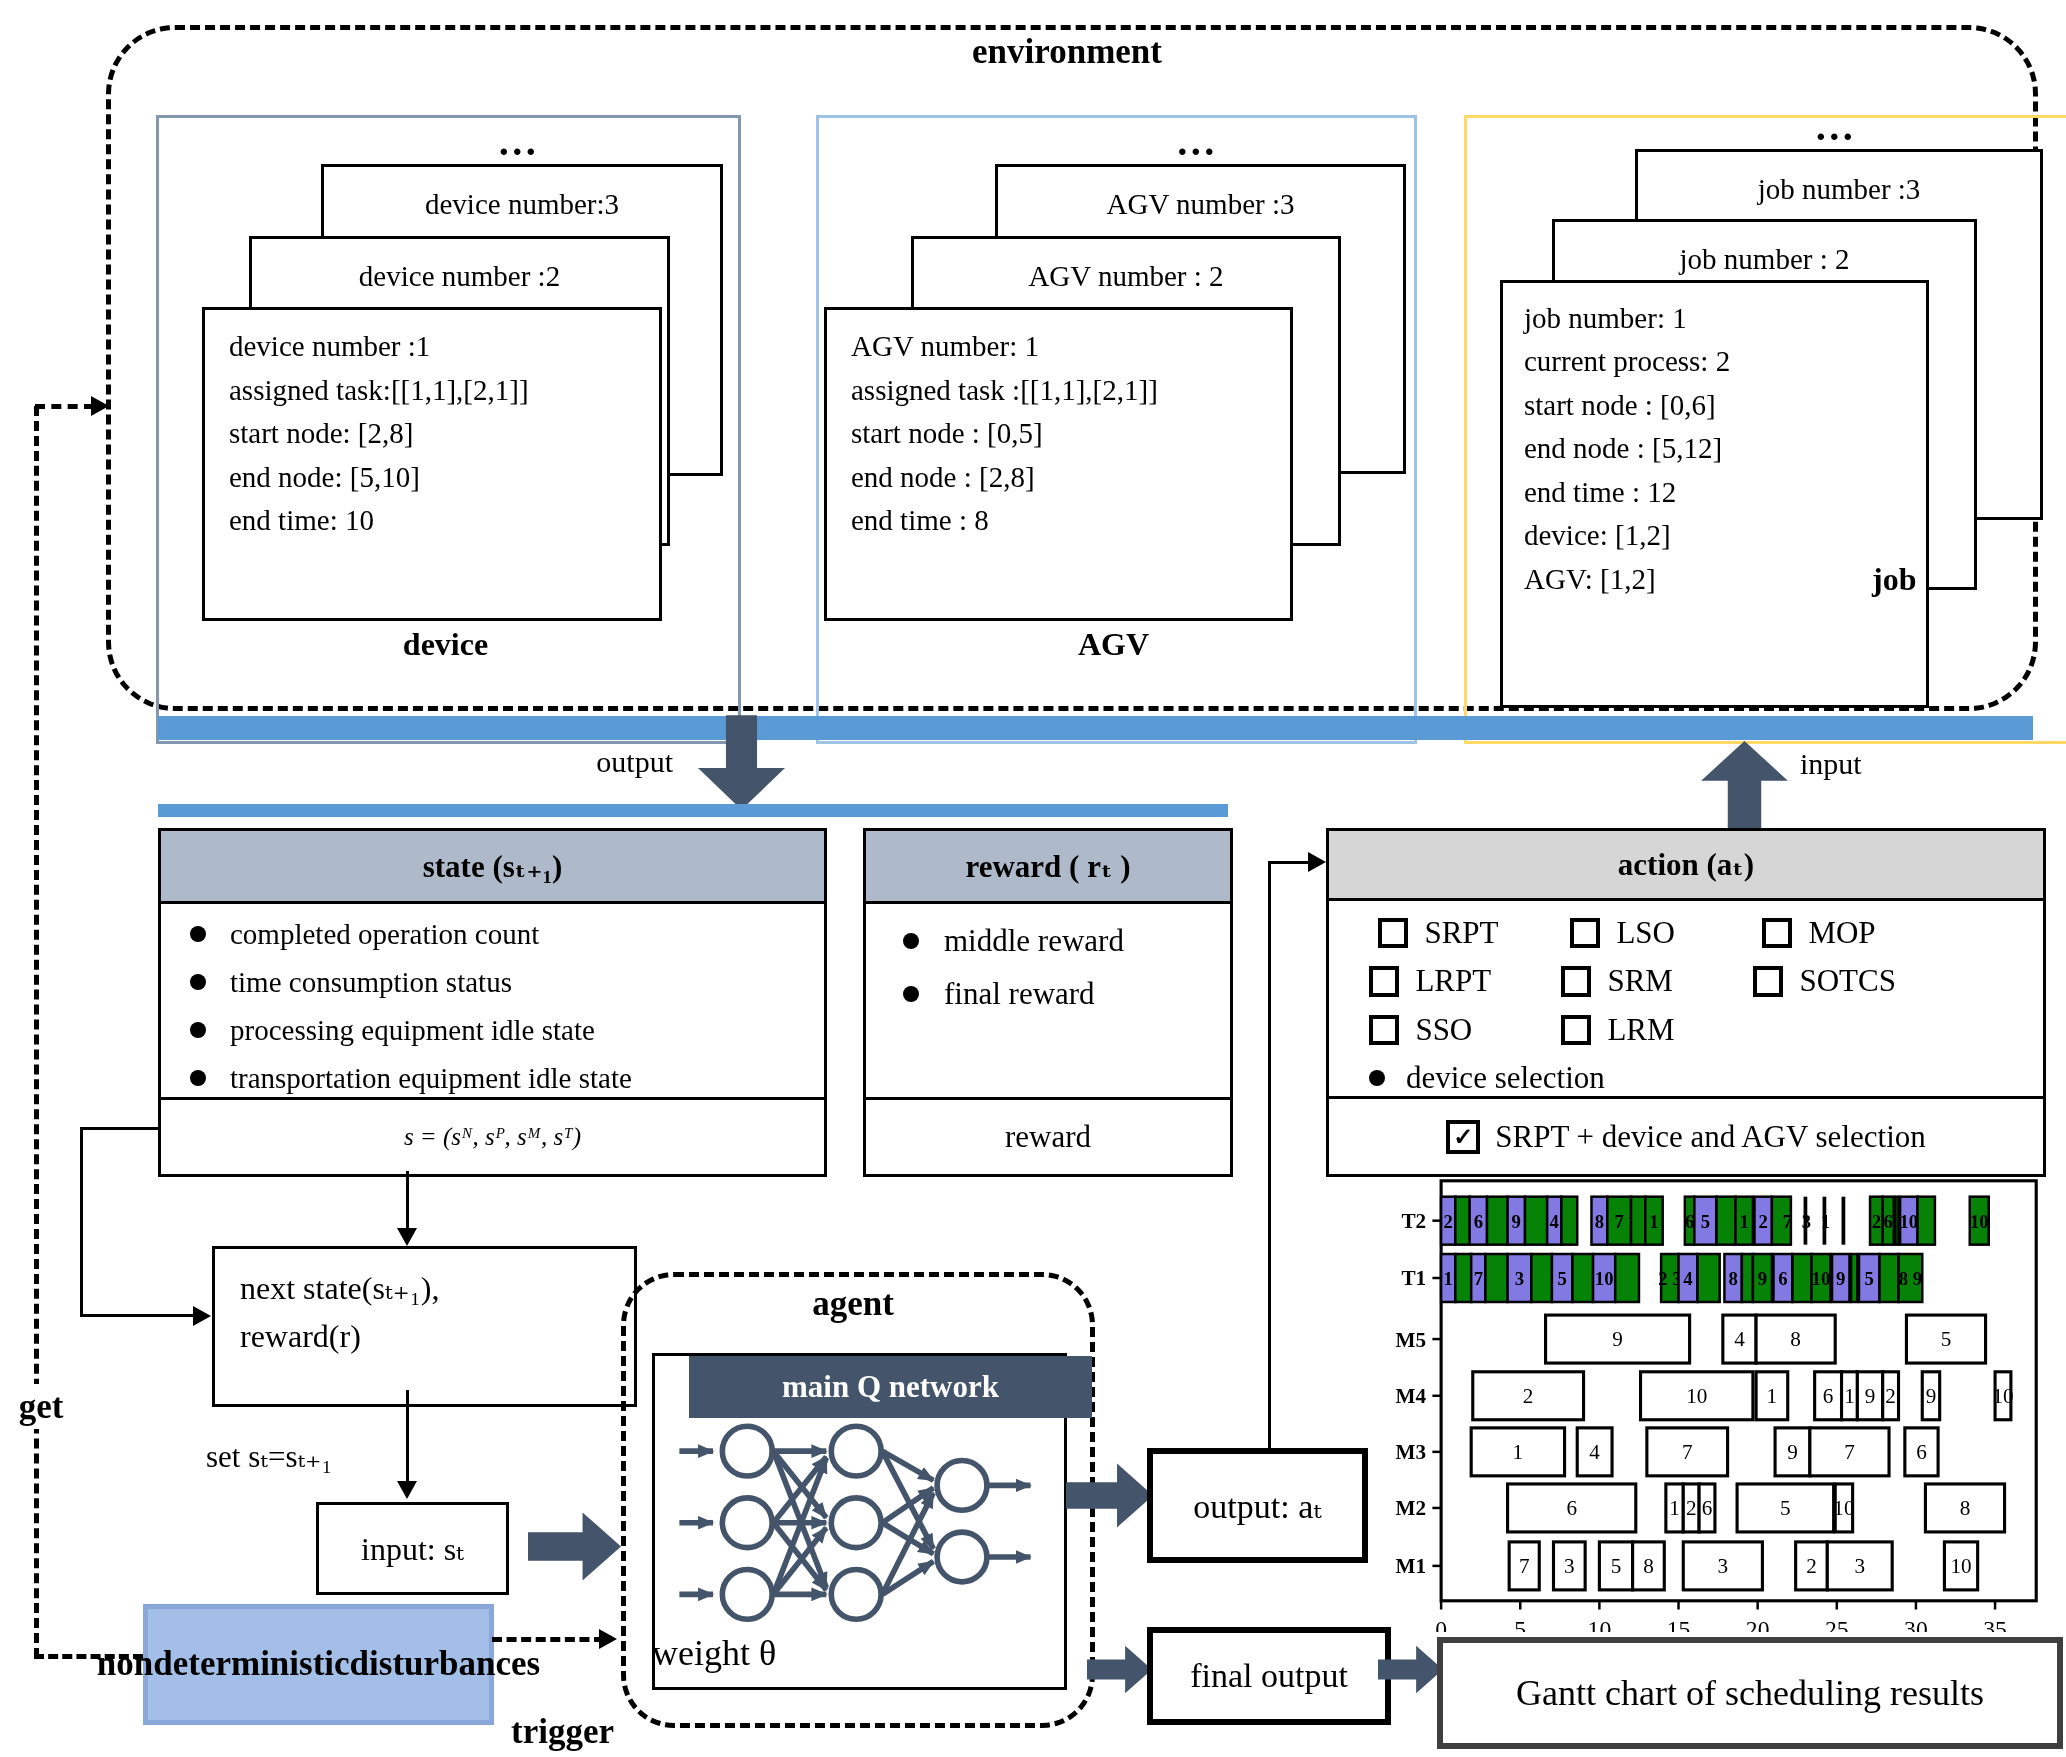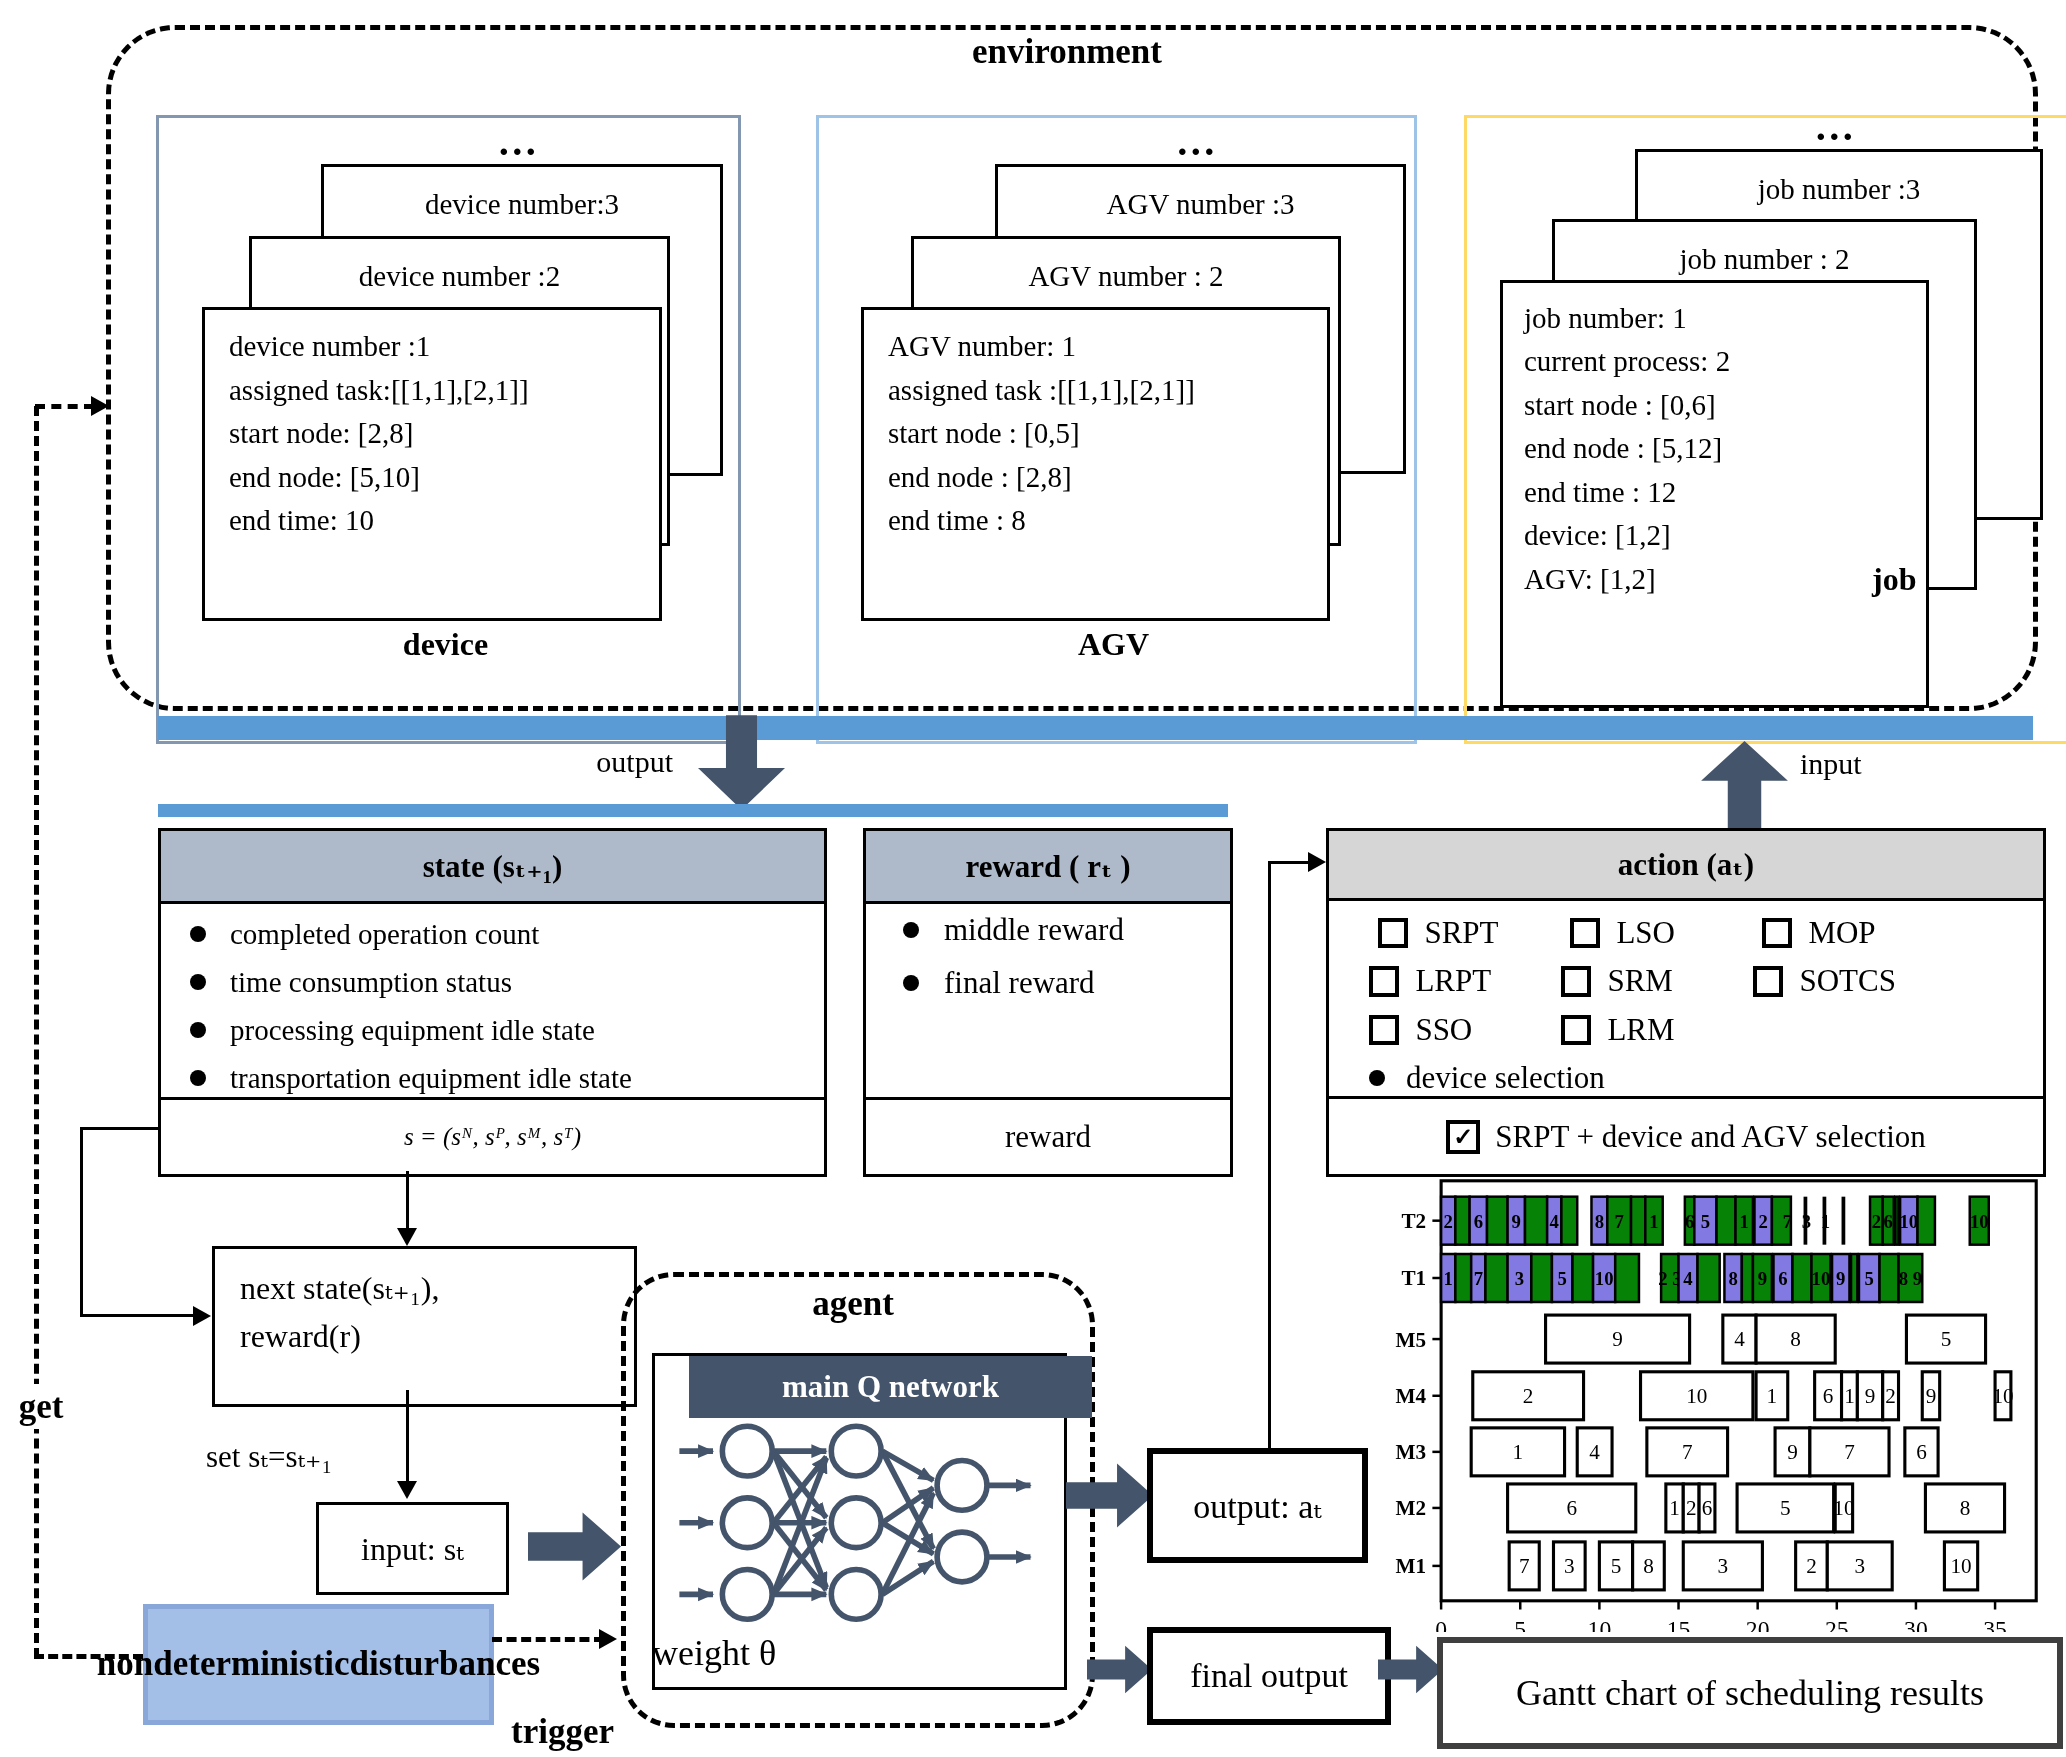--- a/index.html
+++ b/index.html
@@ -56,21 +56,21 @@
   <div class="abs panel-label" style="left:156px;top:626px;width:579px;">device</div>
 
   <div class="abs" style="left:816px;top:115px;width:595px;height:623px;border:3.7px solid #9DC3E6;"></div>
   <div class="abs dots" style="left:995px;top:118px;width:405px;">…</div>
   <div class="card" style="left:995px;top:164px;width:405px;height:288px;text-align:center;padding-top:16px;">
     <span class="cardline">AGV number :3</span>
   </div>
   <div class="card" style="left:911px;top:236px;width:424px;height:288px;text-align:center;padding-top:16px;">
     <span class="cardline">AGV number : 2</span>
   </div>
-  <div class="card" style="left:861px;top:307px;width:439px;height:293px;padding:15px 0 0 24px;">
+  <div class="card" style="left:824px;top:307px;width:439px;height:293px;padding:15px 0 0 24px;">
     <div class="cardline">AGV number: 1</div>
     <div class="cardline">assigned task :[[1,1],[2,1]]</div>
     <div class="cardline">start node : [0,5]</div>
     <div class="cardline">end node : [2,8]</div>
     <div class="cardline">end time : 8</div>
   </div>
   <div class="abs panel-label" style="left:816px;top:626px;width:595px;">AGV</div>
 
   <div class="abs" style="left:1464px;top:115px;width:601px;height:623px;border:3.7px solid #FFD966;"></div>
   <div class="abs dots" style="left:1635px;top:103px;width:402px;">…</div>
@@ -126,21 +126,21 @@
     </div>
     <div class="panel-footer" style="height:74px;">
       <span style="font-size:25px;font-style:italic;">s = (sᴺ, sᴾ, sᴹ, sᵀ)</span>
     </div>
   </div>
 
   <div class="panel" style="left:863px;top:828px;width:364px;height:343px;">
     <div class="panel-header" style="height:70px;background:#AEB9CA;">
       <span>reward ( rₜ )</span>
     </div>
-    <div class="panel-body" style="padding-top:8px;">
+    <div class="panel-body" style="padding-top:19px;">
       <div class="brow" style="margin:0 0 17.4px 37px;gap:25px;">
         <span class="dot"></span>
         <span class="itemtext" style="font-size:31px;">middle reward</span>
       </div>
       <div class="brow" style="margin:0 0 0 37px;gap:25px;">
         <span class="dot"></span>
         <span class="itemtext" style="font-size:31px;">final reward</span>
       </div>
     </div>
     <div class="panel-footer" style="height:74px;">

